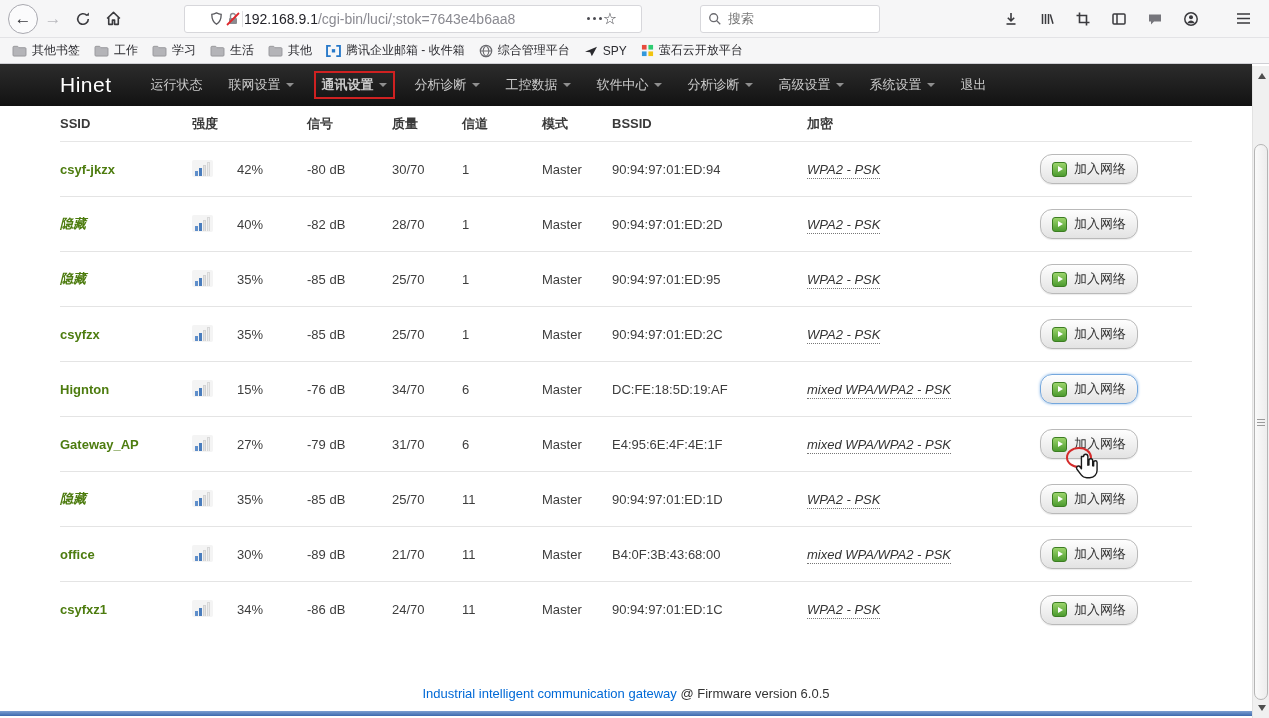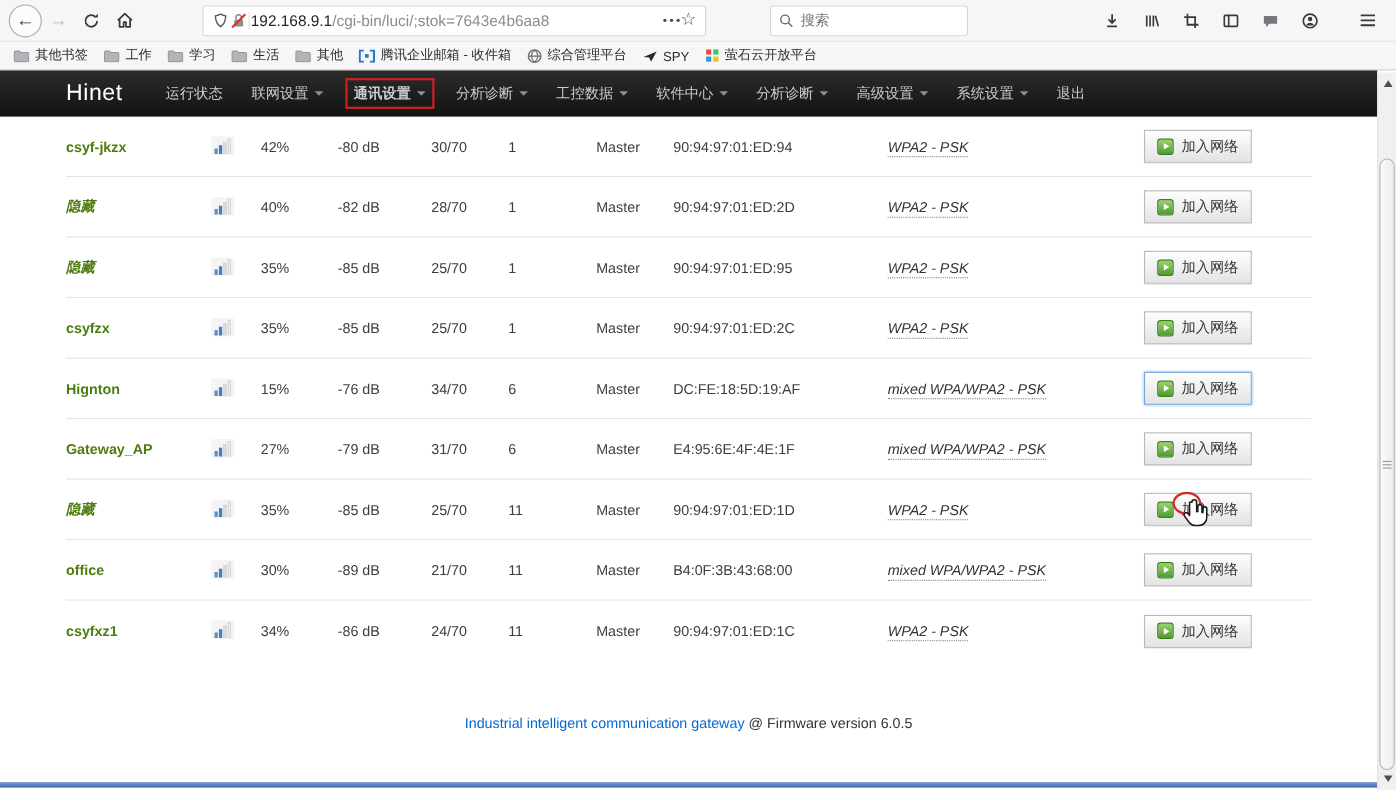--- a/index.html
+++ b/index.html
@@ -7,21 +7,21 @@
     font-family:"Liberation Sans","DejaVu Sans",sans-serif; }
 
   
   .toolbar { height:38px; background:#f6f6f7; display:flex; align-items:center;
     padding:0 8px; border-bottom:1px solid #e3e3e6; }
   .tbtn { width:30px; height:30px; display:flex; align-items:center; justify-content:center;
     font-size:17px; color:#35353a; border-radius:3px; flex:0 0 auto; }
   .tbtn.back { border:1px solid #a9a9b0; border-radius:50%; width:30px; height:30px; background:#fbfbfc; }
   .tbtn.fwd { color:#b9b9be; }
   .urlbar { margin-left:56px; width:458px; height:28px; background:#fff; border:1px solid #d7d7db;
-    border-radius:3px; display:flex; align-items:center; padding:0 8px; gap:1px; }
+    border-radius:3px; display:flex; align-items:center; padding:0 24px; gap:1px; }
   .urlbar .sep { width:1px; height:16px; background:#e0e0e3; }
   .urltext { flex:1; font-size:14px; white-space:nowrap; overflow:hidden; }
   .urltext .host { color:#24242a; }
   .urltext .path { color:#8a8a91; }
   .dots { display:flex; gap:3px; align-items:center; }
   .dots i { width:3px; height:3px; border-radius:50%; background:#4a4a50; }
   .star { font-size:16px; color:#4a4a50; line-height:1; }
   .searchbar { margin-left:58px; width:180px; height:28px; background:#fff; border:1px solid #d7d7db;
     border-radius:3px; display:flex; align-items:center; padding:0 7px; gap:6px; }
   .searchbar input { border:none; outline:none; width:120px; font-size:13px;
@@ -64,21 +64,21 @@
   .enc { border-bottom:1px dotted #777; padding-bottom:1px; color:#333;font-style:italic; }
 
   .sig { display:inline-flex; align-items:flex-end; gap:1px; background:#f4f4f4;
     padding:2px 3px 1px; border-radius:2px; }
   .sig i { width:3px; display:block; }
   .sig .b1{height:5px; background:#5f8fcb;} .sig .b2{height:8px; background:#4a7dbd;}
   .sig .b3{height:11px; background:#e3e3e3; border:1px solid #d2d2d2; border-bottom:none;}
   .sig .b4{height:14px; background:#ececec; border:1px solid #d8d8d8; border-bottom:none;}
 
   .join-btn { display:inline-flex; align-items:center; gap:7px; height:30px; padding:0 11px;
-    border:1px solid #b9b9b9; border-radius:0; background:linear-gradient(#fefefe,#e3e3e3);
+    border:1px solid #b9b9b9; border-radius:12px; background:linear-gradient(#fefefe,#e3e3e3);
     font-size:13px; color:#333; font-family:"Liberation Sans",sans-serif; cursor:pointer;
     box-shadow:0 1px 1px rgba(0,0,0,0.08); }
   .join-btn.focused { border-color:#74a7dd; box-shadow:0 0 3px #8ab8e8; }
   .gicon { width:15px; height:15px; border-radius:3px; border:1px solid #3c7d22;
     background:linear-gradient(#9bd46b,#4c9b2f); display:inline-flex; align-items:center; justify-content:center; }
   .gicon::after { content:""; width:0; height:0; border-left:5px solid #fff;
     border-top:3.5px solid transparent; border-bottom:3.5px solid transparent; margin-left:1px; }
 
   .footer { text-align:center; margin-top:49px; font-size:13px; color:#333; }
   .footer a { color:#0069d6; text-decoration:none; }
@@ -302,20 +302,30 @@
     <span class="nav-item">
         <span>系统设置</span>
         <span class="caret"></span>
       </span>
     <span class="nav-item">
         <span>退出</span>
       </span>
   </div>
 
   <div class="content">
+    <div class="thead">
+      <span class="h-ssid">SSID</span>
+      <span class="h-str">强度</span>
+      <span class="h-sig">信号</span>
+      <span class="h-qual">质量</span>
+      <span class="h-chan">信道</span>
+      <span class="h-mode">模式</span>
+      <span class="h-bssid">BSSID</span>
+      <span class="h-enc">加密</span>
+    </div>
 
     <div class="row">
       <span class="c-ssid">csyf-jkzx</span>
       <span class="c-sicon"><span class="sig">
             <i class="b1"></i>
             <i class="b2"></i>
             <i class="b3"></i>
             <i class="b4"></i>
           </span></span>
       <span class="c-pct">42%</span>

